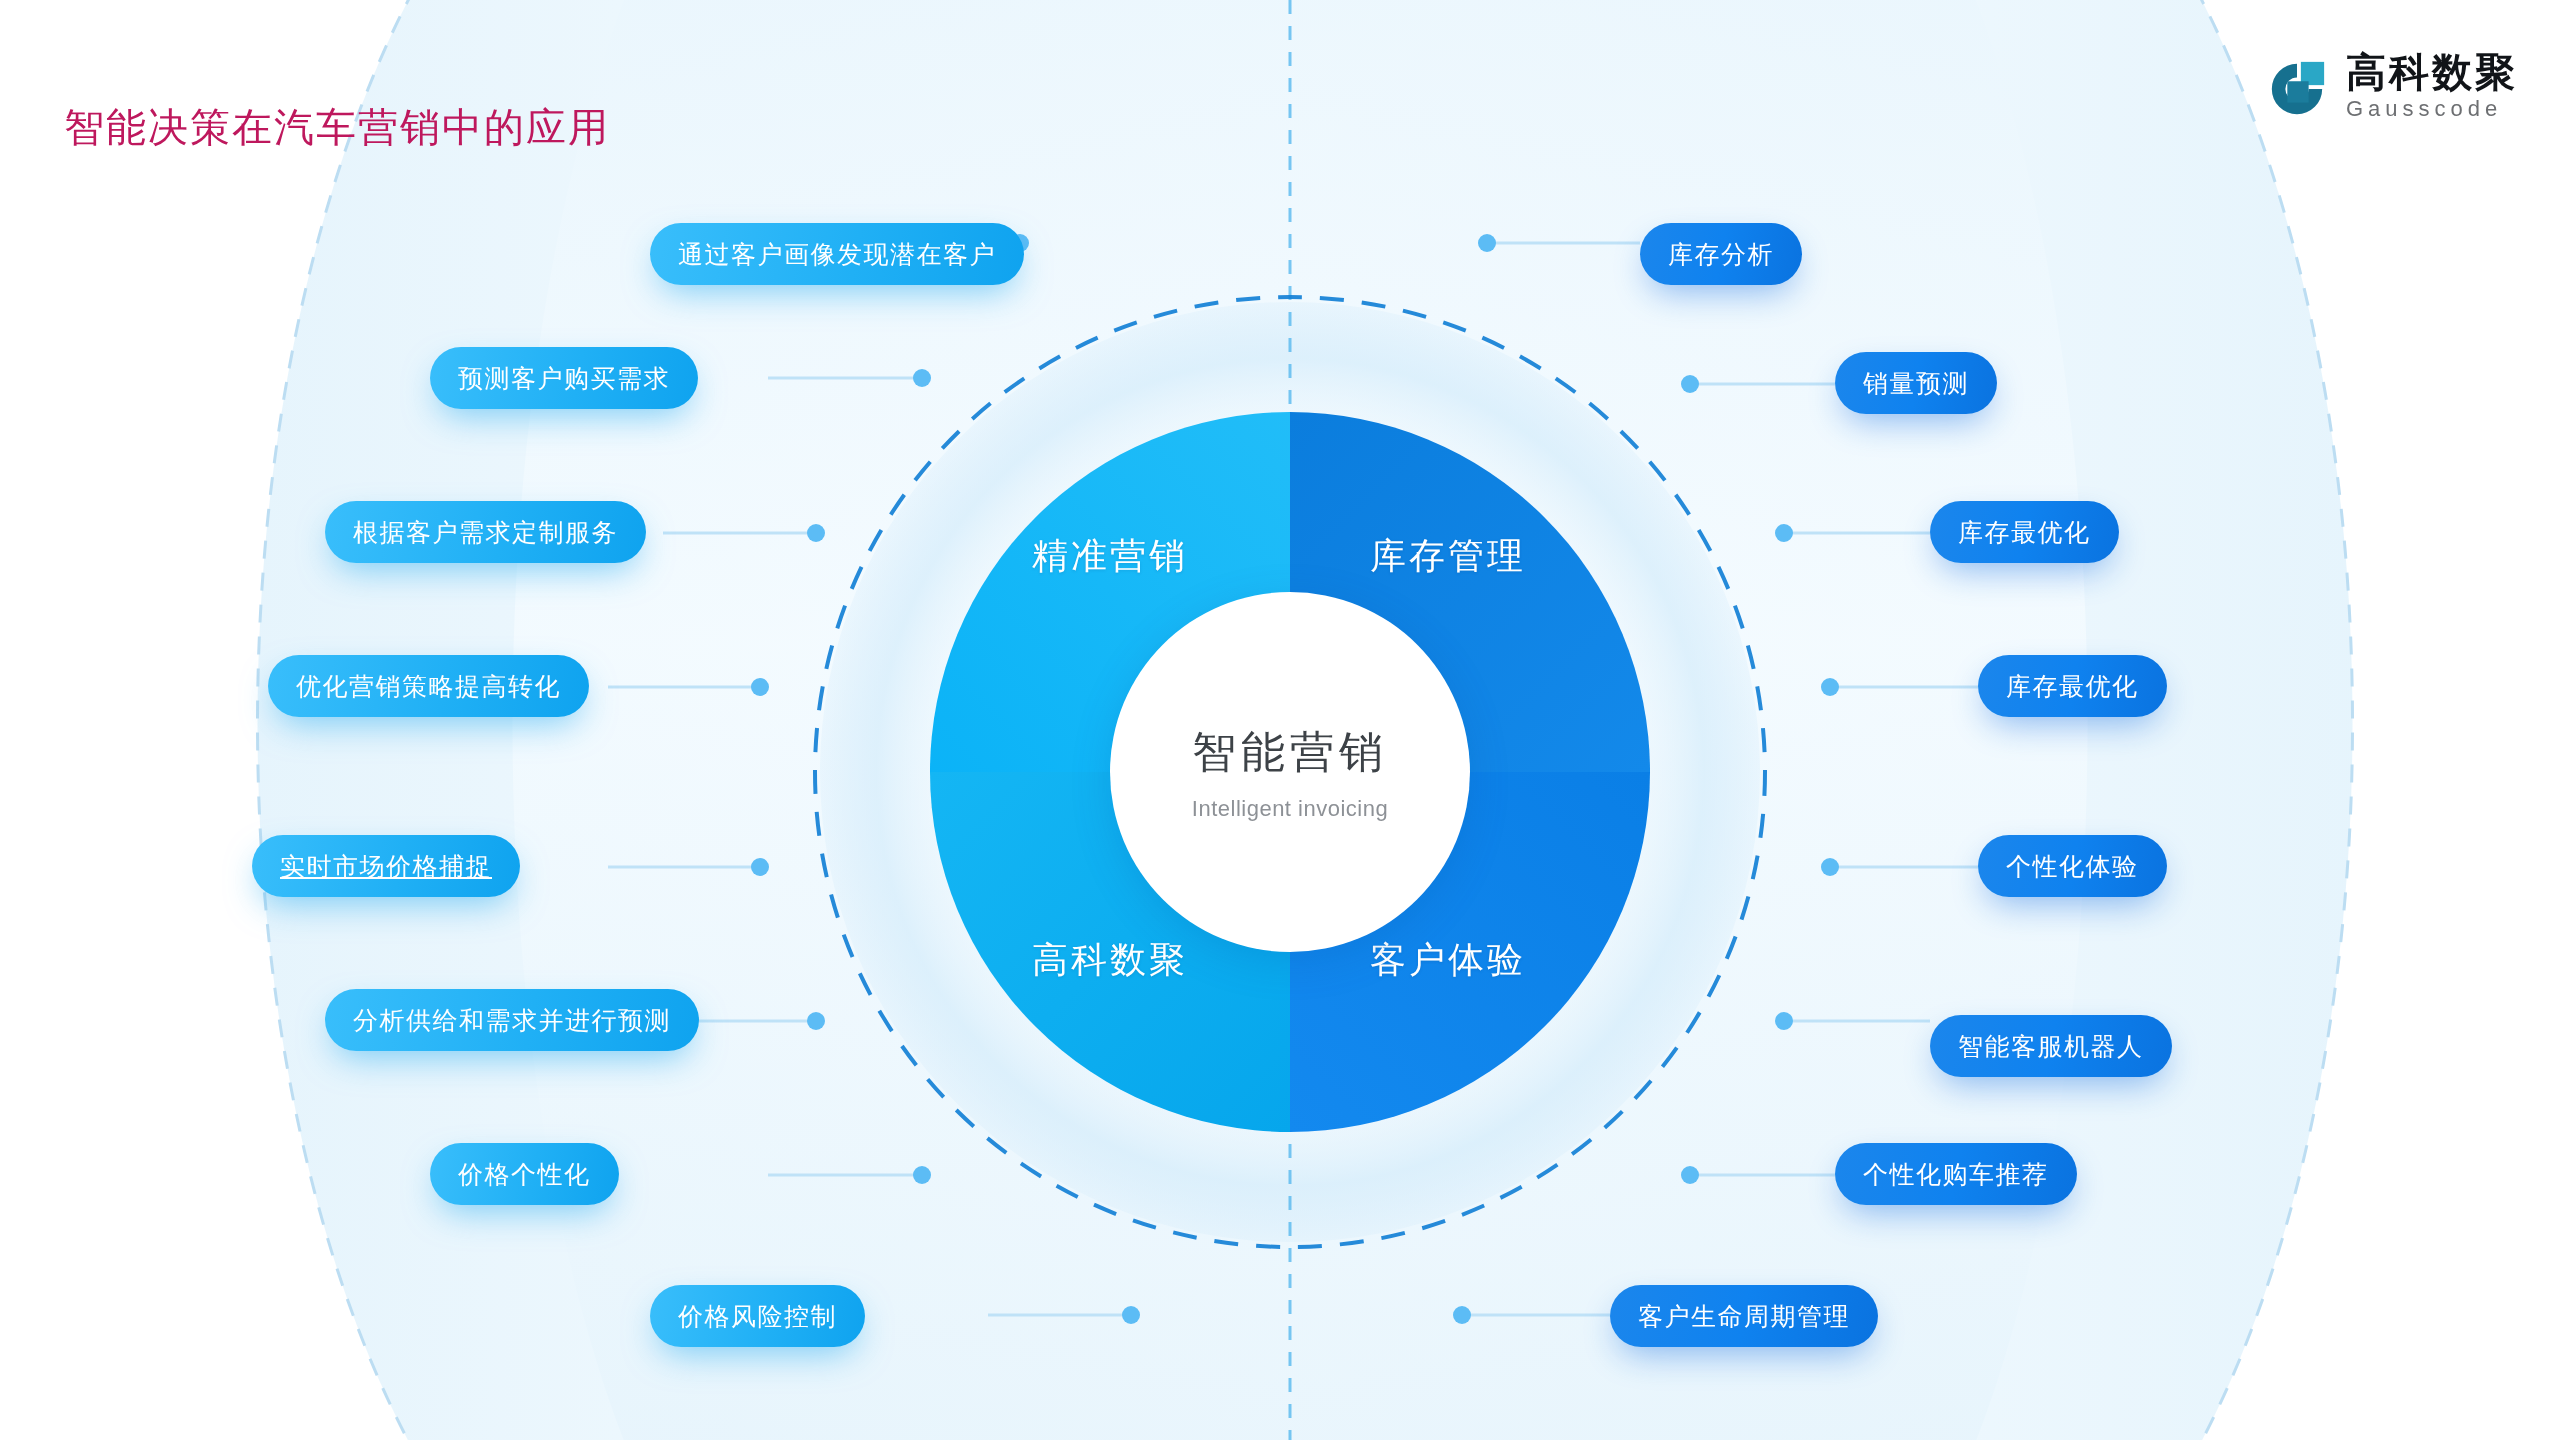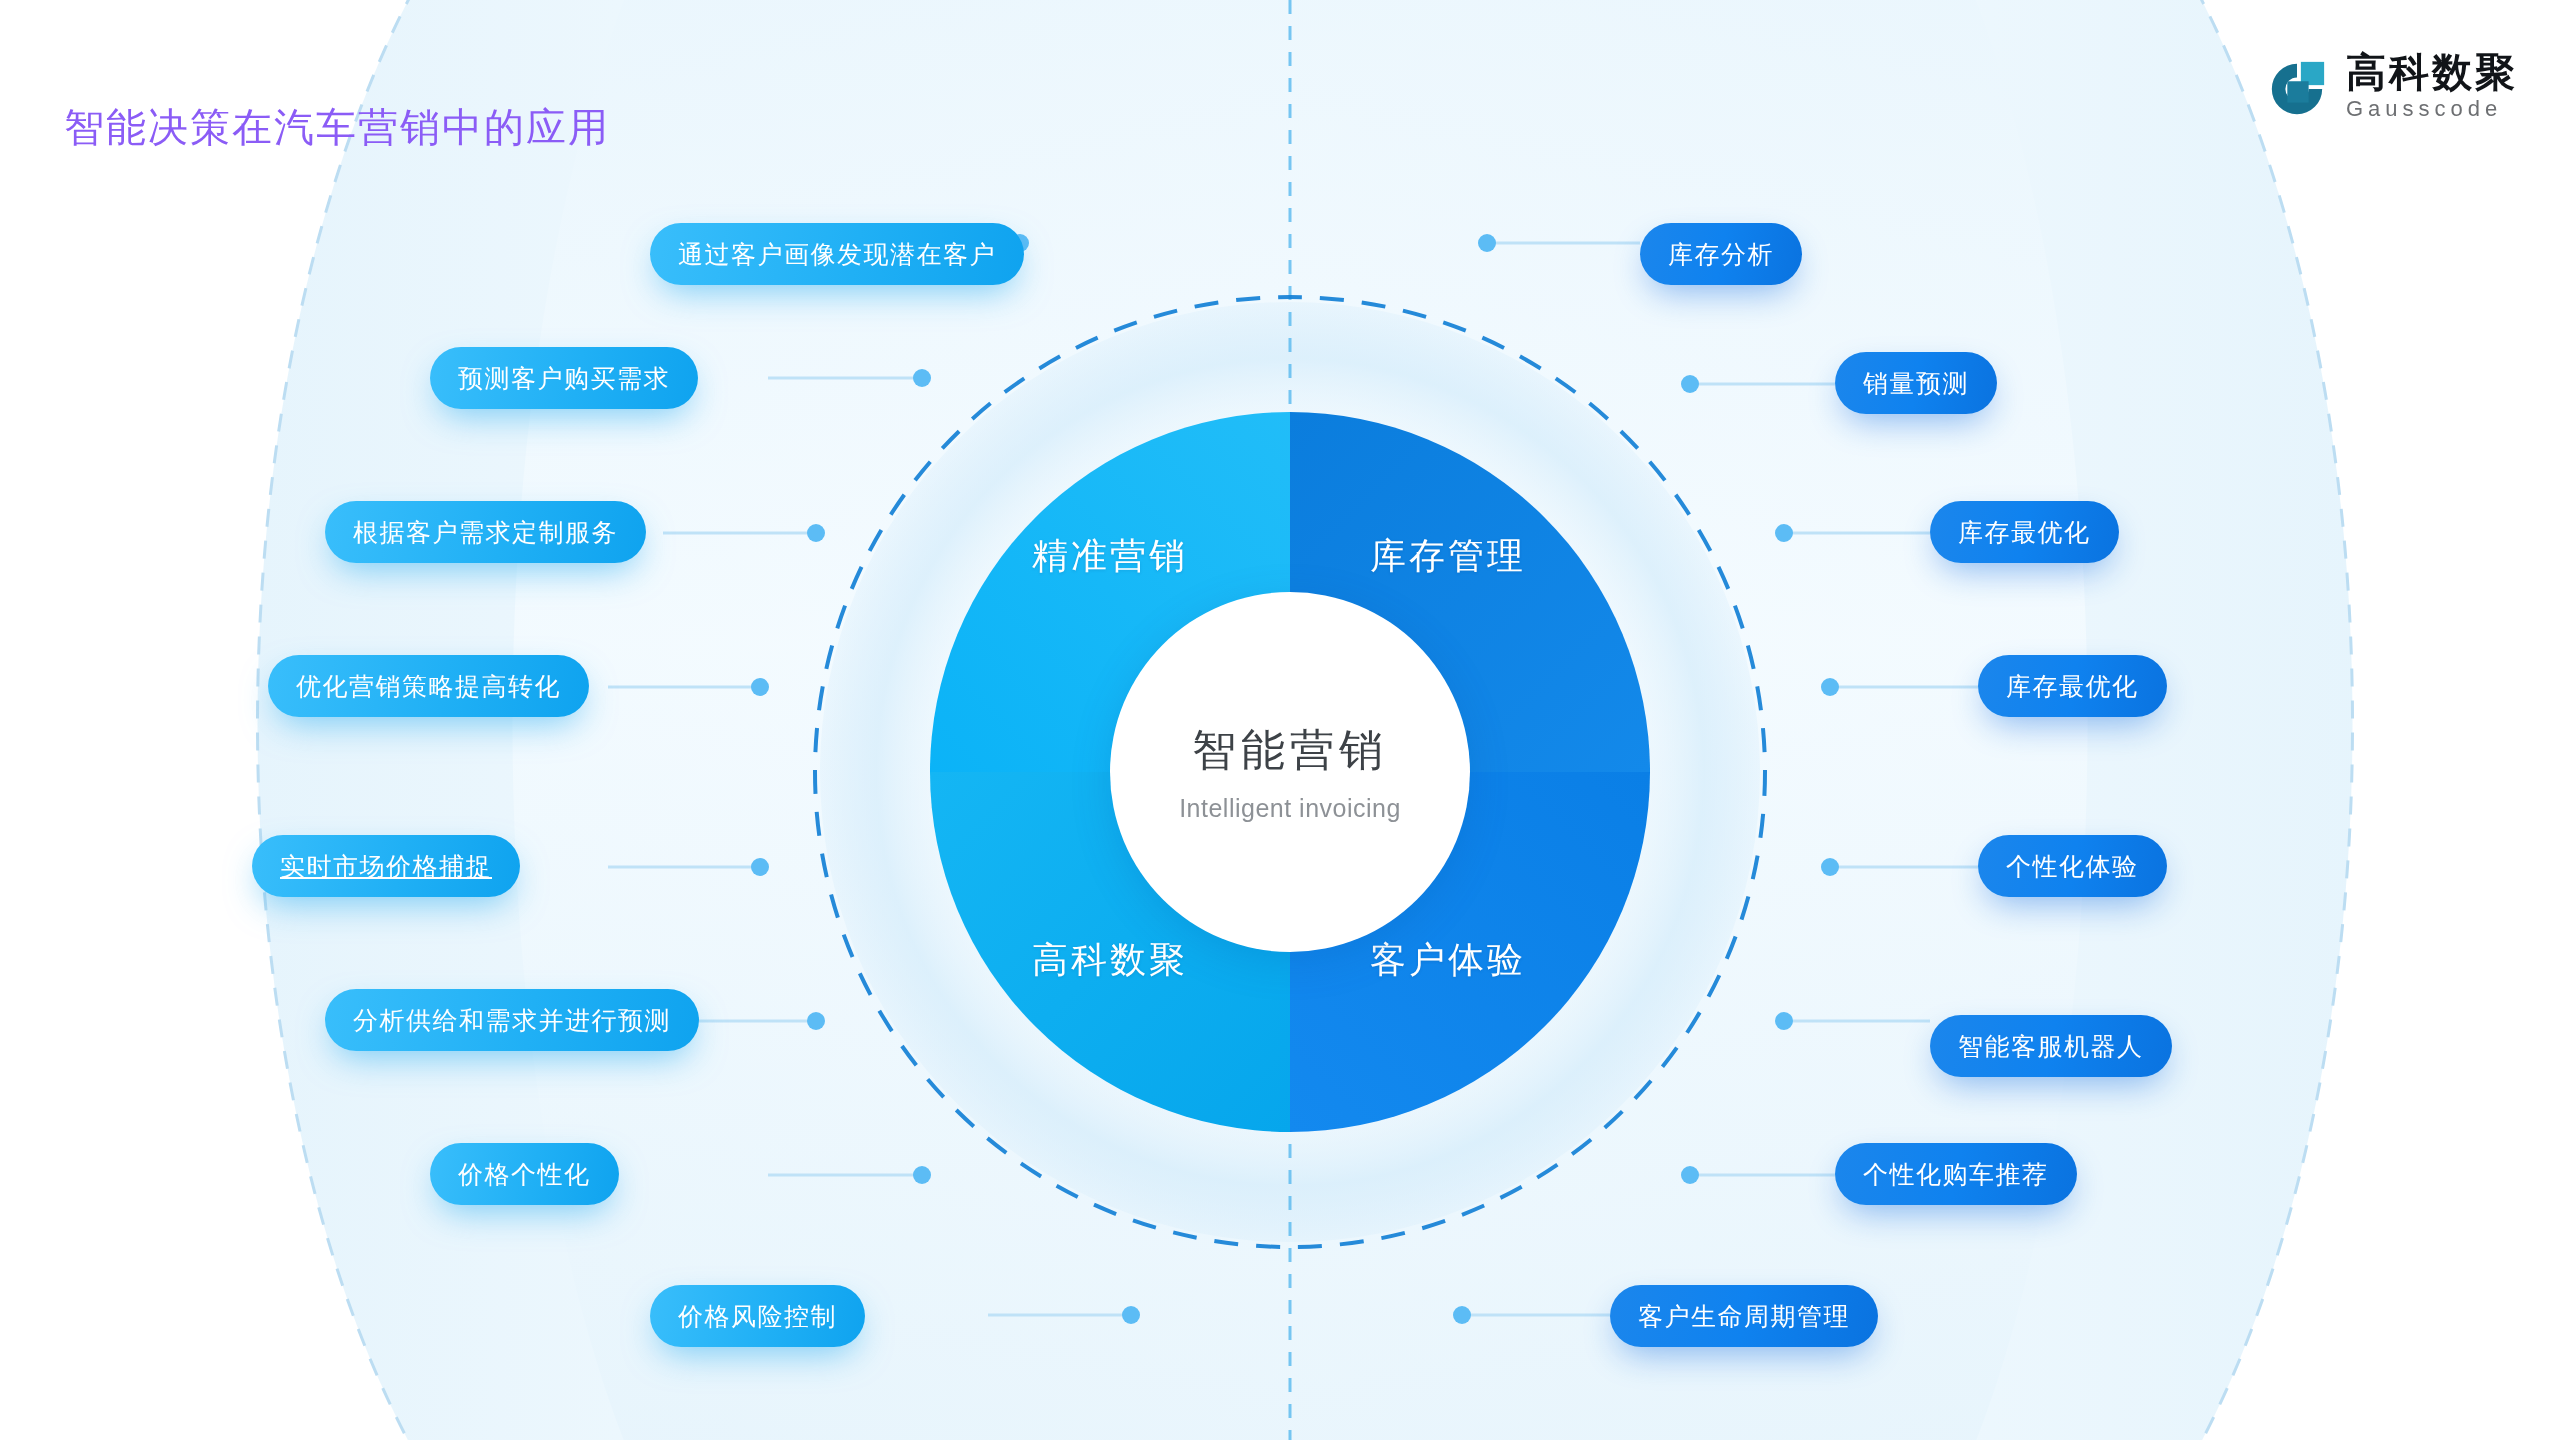--- a/index.html
+++ b/index.html
@@ -22,21 +22,21 @@
     width: 2560px; height: 1440px;
     pointer-events: none;
   }
 
   
   #page-title {
     position: absolute;
     left: 64px; top: 100px;
     font-size: 40px;
     letter-spacing: 2px;
-    color: #8b5cf6;
+    color: #be185d;
     font-weight: 400;
     white-space: nowrap;
   }
 
   
   #brand-logo {
     position: absolute;
     right: 42px; top: 52px;
     display: flex; align-items: flex-end; gap: 18px;
   }
@@ -81,21 +81,21 @@
     box-shadow: 0 10px 40px rgba(0,80,160,.18);
     display: flex; flex-direction: column;
     align-items: center; justify-content: center;
   }
   #core-title {
     font-size: 44px; color: #3d4247; letter-spacing: 5px;
     font-weight: 400;
   }
   #core-subtitle {
     margin-top: 14px;
-    font-size: 25px; color: #8d9196; letter-spacing: .5px;
+    font-size: 22px; color: #8d9196; letter-spacing: .5px;
   }
 
   
   .pill {
     position: absolute;
     height: 62px;
     border-radius: 31px;
     display: flex; align-items: center; justify-content: center;
     padding: 0 28px;
     color: #ffffff;

